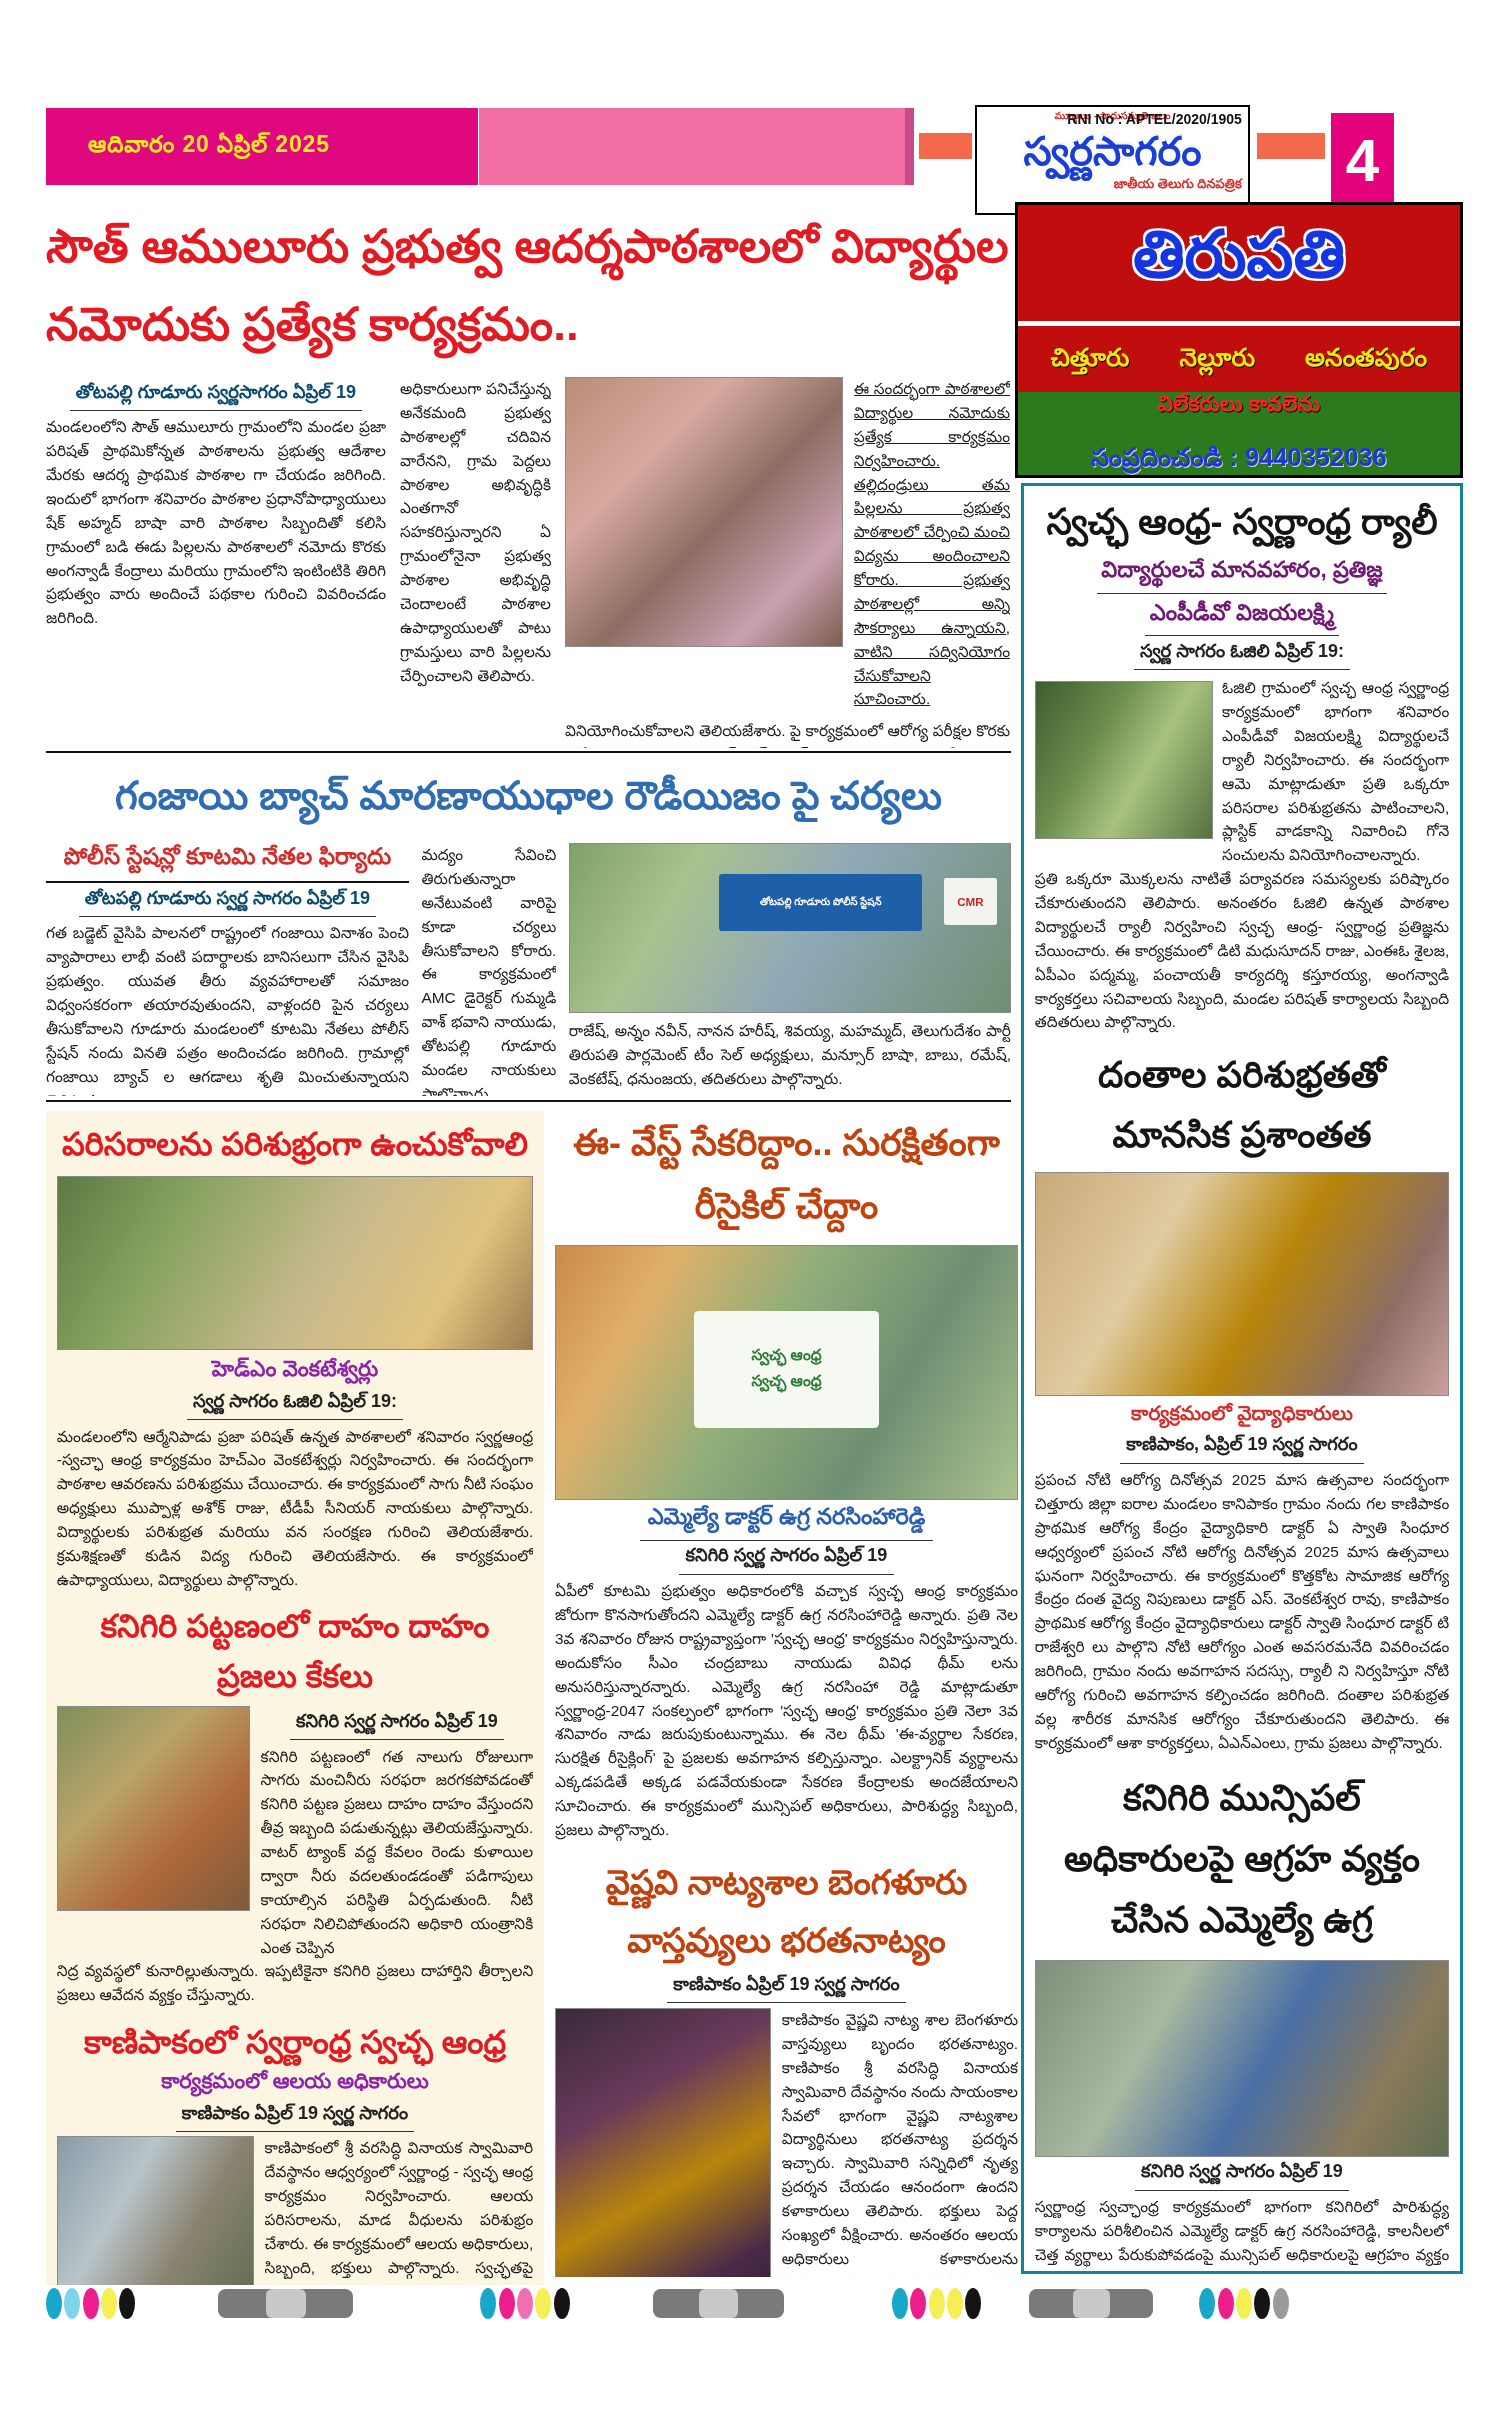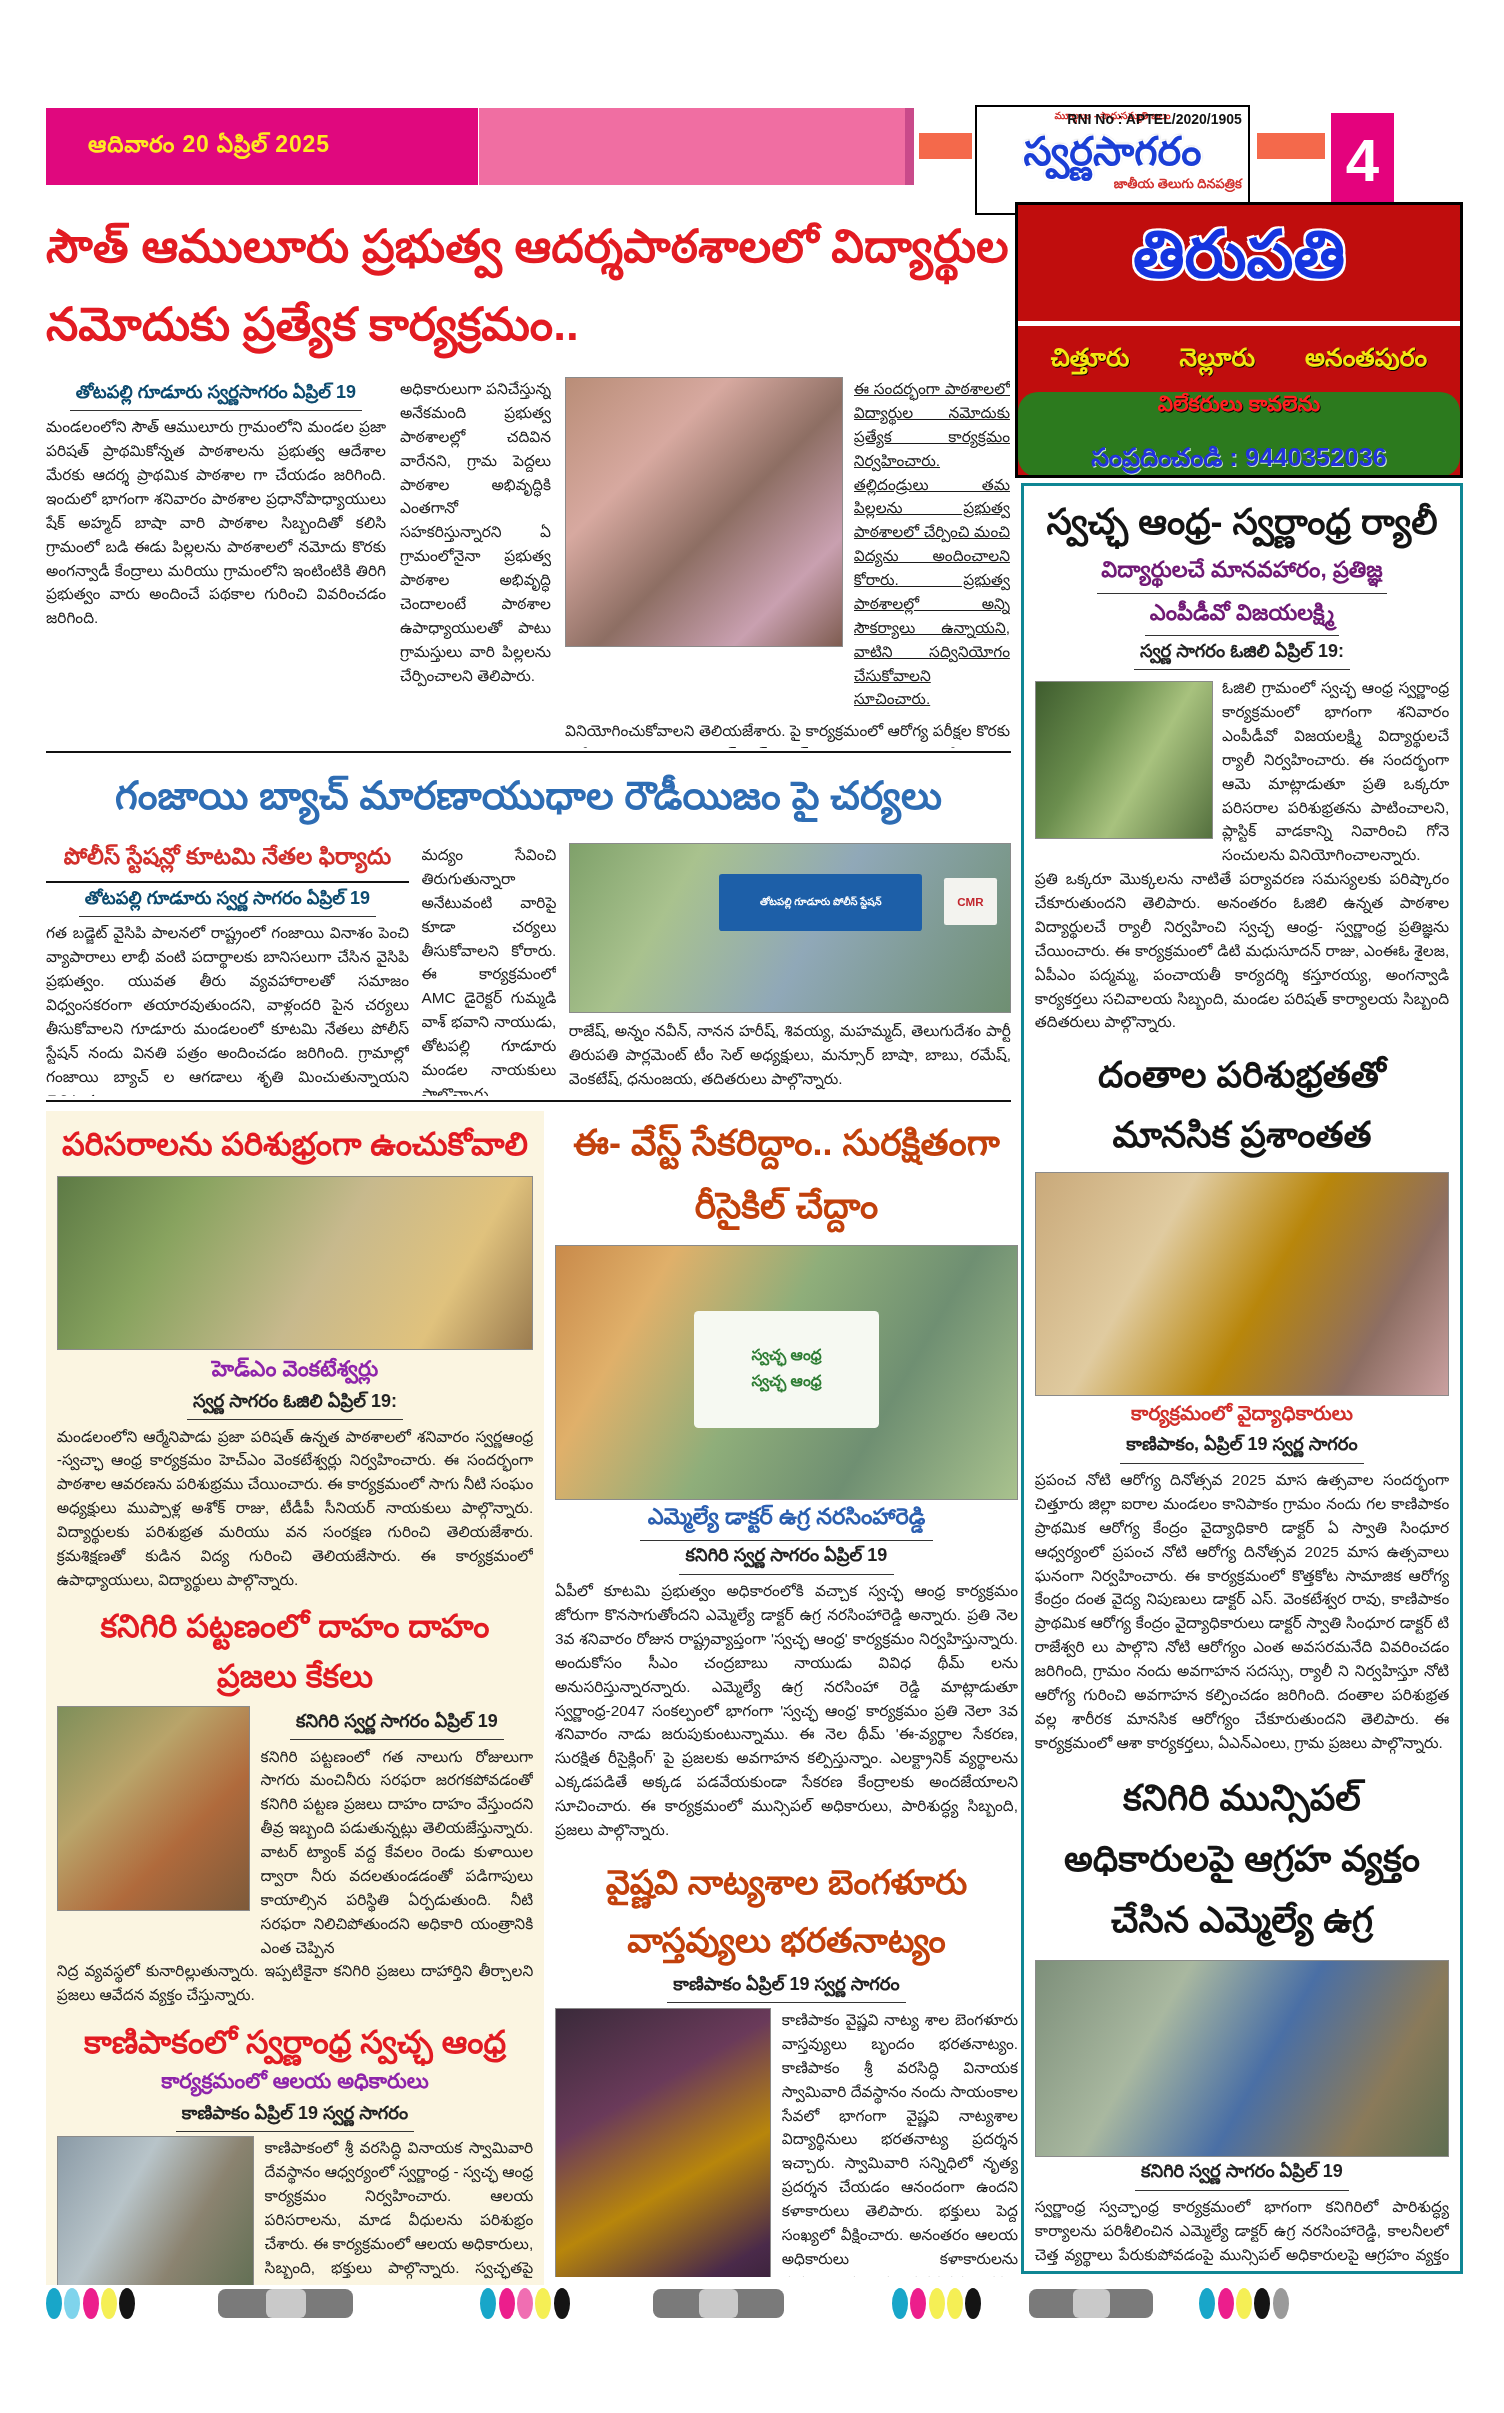--- a/index.html
+++ b/index.html
@@ -108,21 +108,21 @@
   .a7-right { flex:1; }
 
   
   .right-col { position:absolute; left:1015px; top:202px; width:448px; }
   .ad-box { width:448px; height:276px; border:3.1px solid #000; background:#c00d0d; overflow:hidden; }
   .ad-title { color:#1535e0; font-size:66px; font-weight:bold; text-align:center; padding-top:10.8px;
               text-shadow:-2.3px -2.3px 0 #fff, 2.3px -2.3px 0 #fff, -2.3px 2.3px 0 #fff, 2.3px 2.3px 0 #fff; }
   .ad-divider { height:4.6px; background:#fff; margin-top:12.4px; }
   .ad-districts { display:flex; justify-content:space-around; padding:17px 7.7px 14px; }
   .ad-districts span { color:#f3e713; font-size:25px; font-weight:bold; text-shadow:0.8px 0.8px 0 #000; }
-  .ad-green { background:#2c7a1e; height:85px; display:flex; flex-direction:column; align-items:center; justify-content:center; gap:22px;border-radius:20px; }
+  .ad-green { background:#2c7a1e; height:85px; display:flex; flex-direction:column; align-items:center; justify-content:center; gap:22px; }
   .ad-green .notice { color:#ff2020; font-size:21.6px; font-weight:bold; text-shadow:0.8px 0.8px 0 #000; }
   .ad-green .contact { color:#2233dd; font-size:25.5px; font-weight:bold; text-shadow:0.8px 0.8px 0 #cfe8cf; }
 
   .teal-box { position:absolute; left:1021px; top:483px; width:442px; height:1791px; border:3.9px solid #0f8694;
               background:#fff; padding:9.3px 10.8px; overflow:hidden; }
   .a8-hl { font-size:36px; text-align:center; line-height:1.5; }
   .a8-sub1 { font-size:22.4px; border-bottom:1.5px solid #333; width:fit-content; margin:7.7px auto 0; padding:0 4.6px 4.6px; }
   .a8-sub2 { font-size:22.4px; border-bottom:1.5px solid #333; width:fit-content; margin:6.2px auto 0; padding:0 4.6px 4.6px; }
   .a8-row { display:flex; gap:9.3px; margin-top:6.2px; }
   .ph-rally { width:178px; height:158px; flex:none; margin-top:4.6px;

